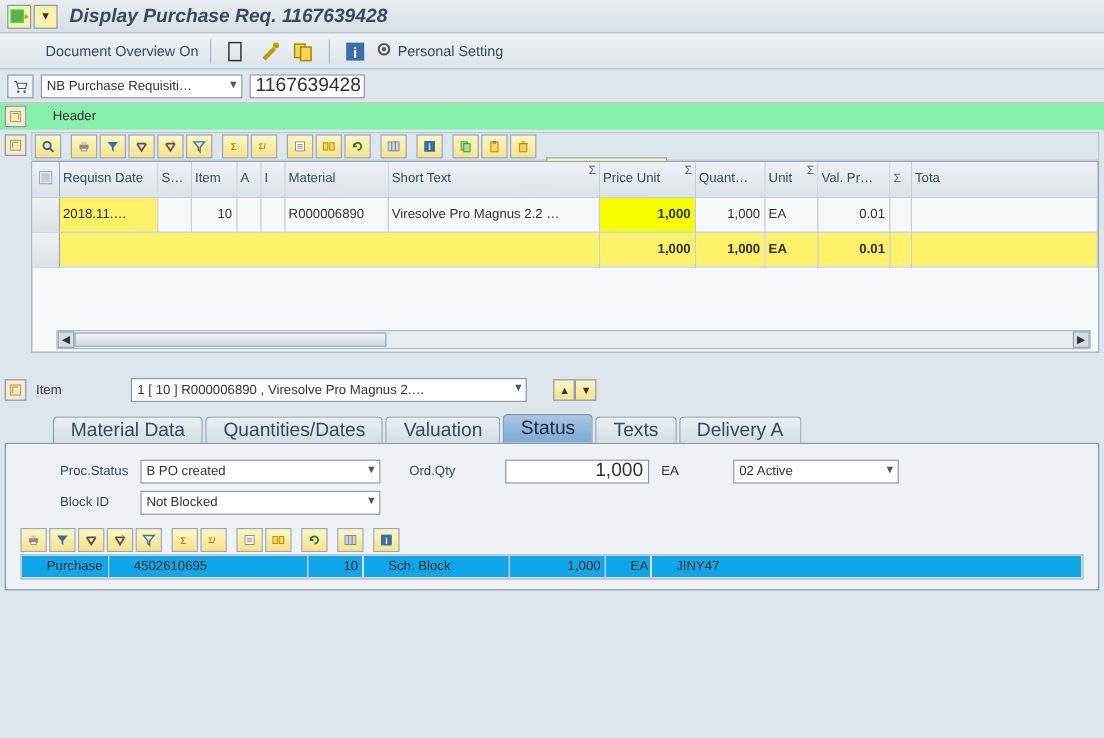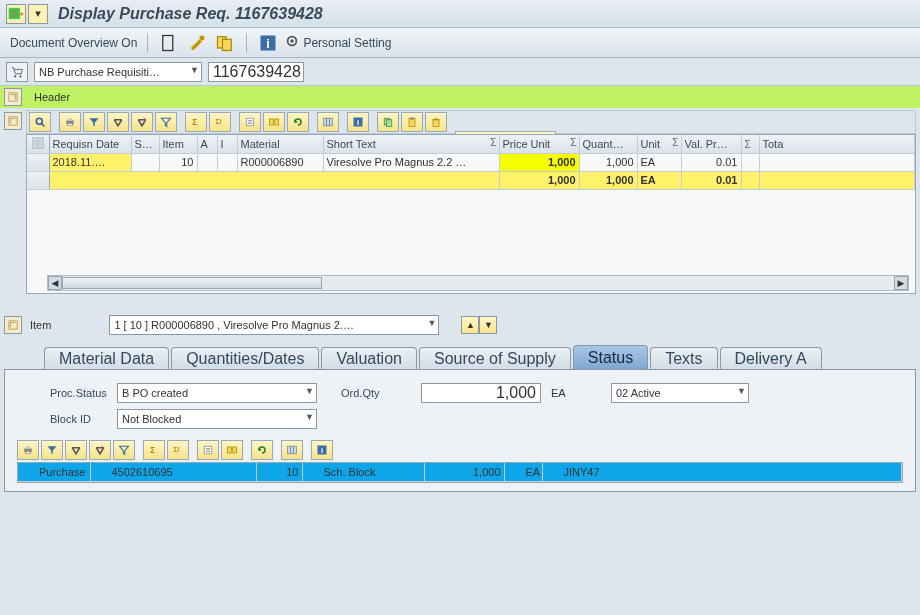--- a/index.html
+++ b/index.html
@@ -28,21 +28,21 @@
     display:flex;align-items:center;justify-content:center;font-size:11px;
   }
   .title-text { font-size:16px; font-weight:bold; font-style:italic; color:#3a4a5a; }
   
   .apptoolbar {
     display:flex; align-items:center; height:30px;
     padding:0 10px; gap:6px;
     background: linear-gradient(#f0f4f8,#dbe3ea);
     border-bottom:1px solid #a8b4c0;
   }
-  .apptoolbar .label { font-size:12px; color:#34495e; }
+  .apptoolbar .label { font-size:12px; color:#34495e;margin-left:28px; }
   .sep { width:1px;height:20px;background:#a8b4c0;margin:0 4px; }
   .tbicon {
     width:22px;height:20px;border:1px solid transparent;
     display:flex;align-items:center;justify-content:center;
     font-size:13px;color:#3a4a5a;cursor:pointer;
   }
   .tbtext { font-size:12px; color:#34495e; display:flex;align-items:center;gap:4px;}
   .tbtext .ico{font-size:13px;}
   
   .selrow {
@@ -58,22 +58,22 @@
     display:flex;align-items:center;padding:0 4px;font-size:11px;
     position:relative;
   }
   .combo .arrow{position:absolute;right:2px;top:2px;font-size:9px;color:#555;}
   .textfield {
     height:20px;border:1px solid #8a98a8;background:#fff;
     padding:0 4px;font-size:16px;display:flex;align-items:center;
   }
   
   .foldrow {
-    display:flex;align-items:center;height:22px;padding:0 4px;gap:12px;
-    background:#bef264;
+    display:flex;align-items:center;height:22px;padding:0 4px;gap:22px;
+    background:#86efac;
   }
   .foldicon{
     width:18px;height:18px;border:1px solid #8a98a8;background:#f6ead0;
     display:flex;align-items:center;justify-content:center;font-size:10px;
   }
   
   .itemsarea {
     display:flex;align-items:flex-start;padding:2px 4px 0 4px;gap:4px;
   }
   .itemsbody{flex:1; min-width:0;}
@@ -88,21 +88,21 @@
     cursor:pointer;
   }
   .gbtn svg{width:12px;height:12px;}
   .grid{
     border:1px solid #9aa8b6;background:#f6f8fa;
     height:160px;position:relative;
   }
   .grid table{border-collapse:collapse;width:100%;table-layout:fixed;}
   .grid th,.grid td{
     border-right:1px solid #c4ccd4;border-bottom:1px solid #c4ccd4;
-    height:18px;padding:0 3px;font-size:11px;text-align:left;
+    height:29px;padding:0 3px;font-size:11px;text-align:left;
     overflow:hidden;white-space:nowrap;text-overflow:ellipsis;
   }
   .grid th{
     background:linear-gradient(#eef2f6,#dbe2e9);color:#3a4a5a;font-weight:normal;
     position:relative;
   }
   .grid th .sigma{font-size:10px;color:#666;position:absolute;right:2px;top:2px;}
   .grid td.hl{background:#fff26a;}
   .grid td.hl-strong{background:#f6ff00;font-weight:bold;}
   .grid tr.totals td{background:#fff26a;font-weight:bold;}
@@ -468,21 +468,20 @@
     <div class="spin" style="margin-left:14px">
       <div class="b">▲</div>
       <div class="b">▼</div>
     </div>
   </div>
 
   <div class="tabstrip">
     <div class="tab">Material Data</div>
     <div class="tab">Quantities/Dates</div>
     <div class="tab">Valuation</div>
-    <div class="tab">Source of Supply</div>
     <div class="tab active">Status</div>
     <div class="tab">Texts</div>
     <div class="tab">Delivery A</div>
   </div>
 
   <div class="tabbody">
     <div class="formrow">
       <span class="flabel">Proc.Status</span>
       <div class="combo" style="width:200px">
         <span>B PO created</span>

